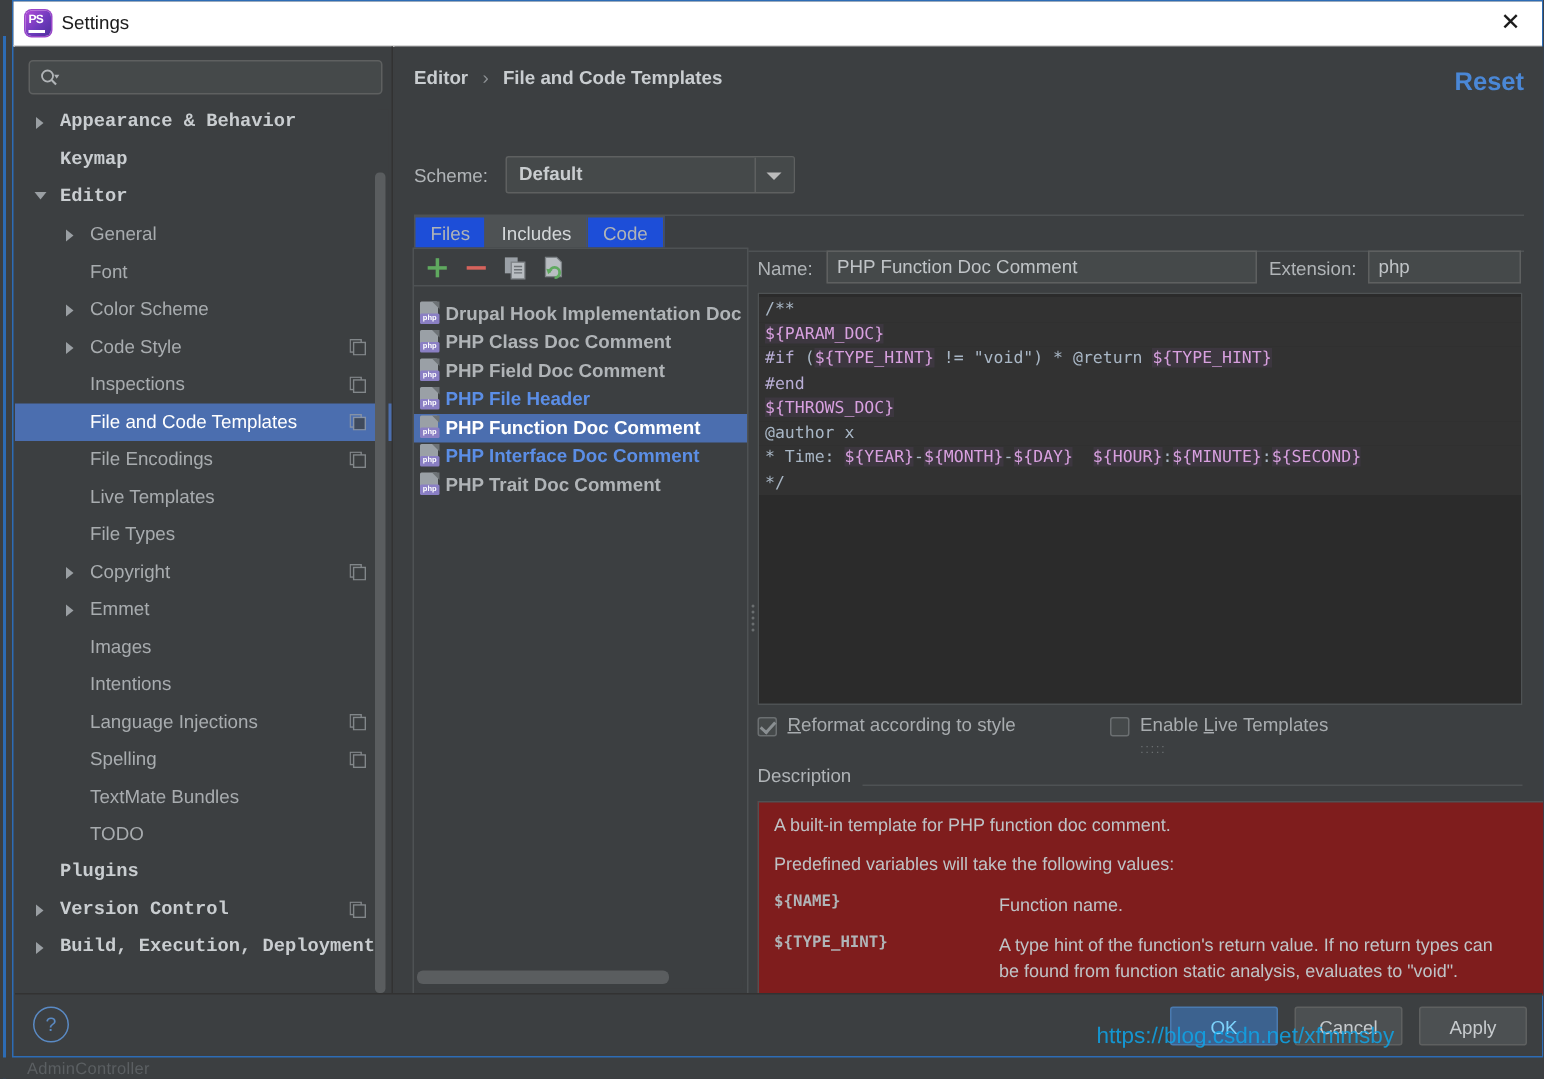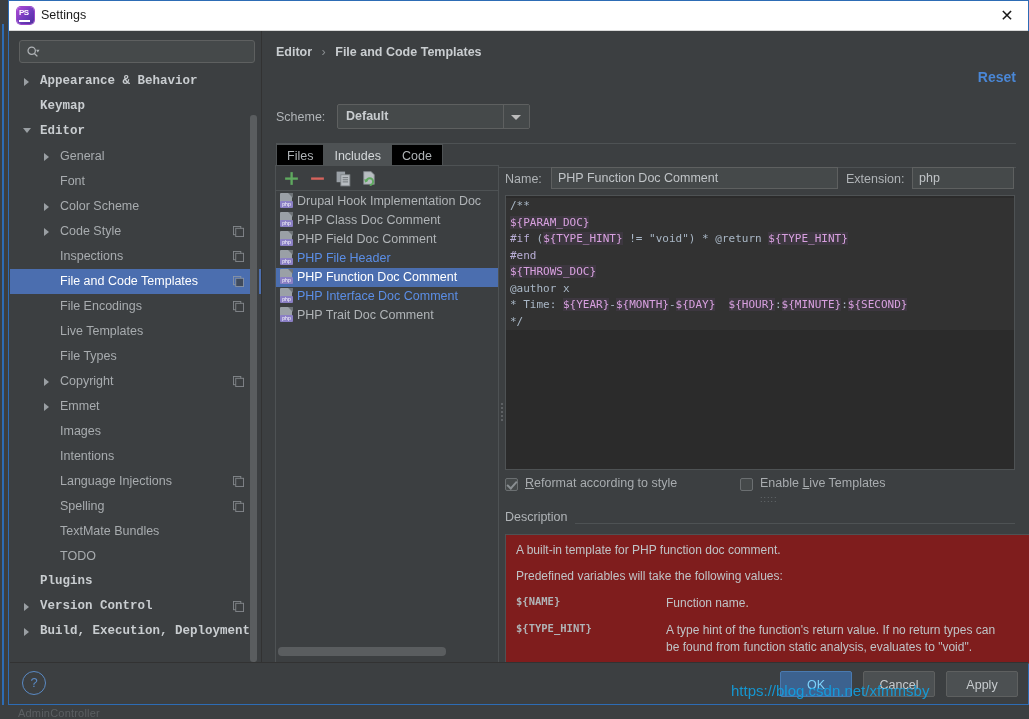--- a/index.html
+++ b/index.html
@@ -153,21 +153,21 @@
     background: #3c3f41;
     overflow: hidden;
   }
   .breadcrumb {
     position: absolute; left: 13px; top: 14px;
     font-size: 12.5px; font-weight: bold; color: #c9cdd0;
   }
   .breadcrumb .sep { color: #8b8f92; font-weight: normal; margin: 0 6px; }
   .reset-link {
     position: absolute; right: 13px; top: 14px;
-    font-size: 14px; font-weight: bold; color: #4a87d6; cursor: pointer; margin-top: 24px;
+    font-size: 17px; font-weight: bold; color: #4a87d6; cursor: pointer;
   }
   .scheme-label {
     position: absolute; left: 13px; top: 79px; font-size: 12.5px; color: #b0b4b7;
   }
   .scheme-combo {
     position: absolute; left: 74px; top: 73px; width: 193px; height: 25px;
     background: #45494a; border: 1px solid #5e6060; box-sizing: border-box;
     border-radius: 2px;
   }
   .scheme-combo .val {
@@ -189,41 +189,42 @@
     background: #4e5254;
   }
   
   .tabs {
     position: absolute; left: 13px; top: 113px; height: 24px;
   }
   .tab {
     position: relative; float: left; height: 23px; line-height: 23px;
     padding: 0 10px; font-size: 12.5px; color: #b0b4b7;
     border: 1px solid #4e5254; border-bottom: none;
-    background: #000000; cursor: pointer;
+    background: #1d4ed8; cursor: pointer;
     margin-right: -1px; box-sizing: border-box;
   }
   .tab.active { background: #4e5254; color: #d4d8da; }
   .tabs-underline {
     position: absolute; left: 13px; top: 136px; width: 740px; height: 1px;
     background: #4e5254;
   }
   
   .list-panel {
     position: absolute; left: 12px; top: 134px; width: 224px; height: 498px;
     background: #3c3f41; border: 1px solid #4e5254; box-sizing: border-box;
   }
   .list-toolbar {
     position: absolute; left: 0; top: 0; width: 100%; height: 25px;
     border-bottom: 1px solid #4e5254; box-sizing: border-box;
   }
   .tb-icon { position: absolute; top: 4px; width: 17px; height: 17px; cursor: pointer; }
   .list-items {
-    position: absolute; left: 0; top: 26px; width: 100%; height: 443px;
+    position: absolute; left: 0; top: 34px; width: 100%; height: 443px;
     overflow: hidden;
+    font-weight: bold;
   }
   .list-row {
     position: relative; height: 19px; line-height: 19px;
     white-space: nowrap; padding-left: 4px; cursor: default;
     font-size: 12.5px;
   }
   .list-row.selected { background: #4b6eaf; }
   .file-icon {
     display: inline-block; vertical-align: -3px;
     width: 13px; height: 15px; position: relative; margin-right: 4px;

